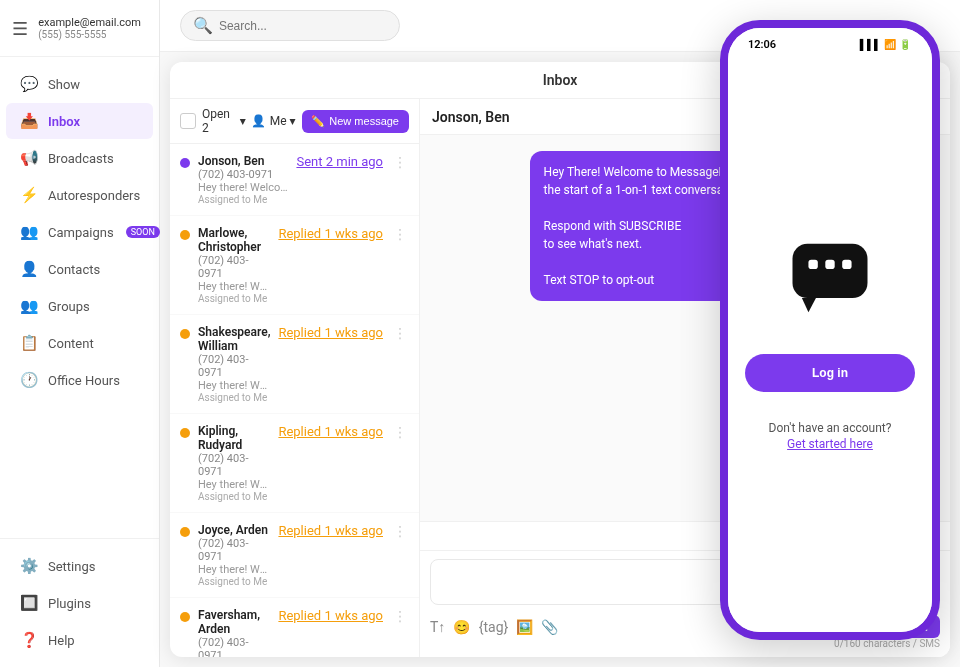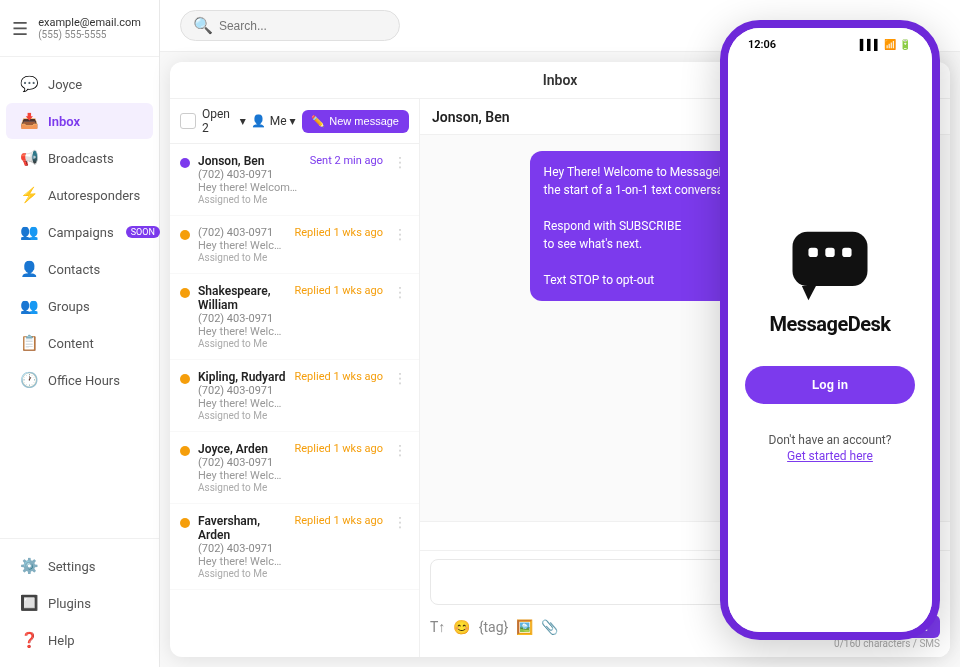--- a/index.html
+++ b/index.html
@@ -278,24 +278,25 @@
       overflow: hidden;
       text-overflow: ellipsis;
     }
 
     .contact-assigned {
       font-size: 10px;
       color: #aaa;
     }
 
     .contact-time {
-      font-size: 11px;
+      font-size: 13px;
       color: #f59e0b;
       white-space: nowrap;
       flex-shrink: 0;
+      text-decoration: underline;
     }
 
     .contact-time.purple {
       color: #7c3aed;
     }
 
     .contact-menu {
       font-size: 14px;
       color: #ccc;
       cursor: pointer;
@@ -616,21 +617,21 @@
       <span class="hamburger-icon">☰</span>
       <div class="sidebar-account">
         <span class="sidebar-email">example@email.com</span>
         <span class="sidebar-phone">(555) 555-5555</span>
       </div>
     </div>
 
     <nav class="sidebar-nav">
       <div class="nav-item">
         <span class="nav-icon">💬</span>
-        <span>Joyce</span>
+        <span>Show</span>
       </div>
       <div class="nav-item active">
         <span class="nav-icon">📥</span>
         <span>Inbox</span>
       </div>
       <div class="nav-item">
         <span class="nav-icon">📢</span>
         <span>Broadcasts</span>
       </div>
       <div class="nav-item">
@@ -720,20 +721,21 @@
                 <div class="contact-preview">Hey there! Welcome to MessageDes...</div>
                 <div class="contact-assigned">Assigned to Me</div>
               </div>
               <div class="contact-time purple">Sent 2 min ago</div>
               <div class="contact-menu">⋮</div>
             </div>
 
             <div class="contact-item">
               <div class="contact-dot yellow"></div>
               <div class="contact-info">
+                <div class="contact-name">Marlowe, Christopher</div>
                 <div class="contact-phone">(702) 403-0971</div>
                 <div class="contact-preview">Hey there! Welcome to MessageDes...</div>
                 <div class="contact-assigned">Assigned to Me</div>
               </div>
               <div class="contact-time">Replied 1 wks ago</div>
               <div class="contact-menu">⋮</div>
             </div>
 
             <div class="contact-item">
               <div class="contact-dot yellow"></div>
@@ -857,21 +859,20 @@
       <div class="messagedesk-logo">
         <div class="logo-bubble">
           <svg viewBox="0 0 90 80" xmlns="http://www.w3.org/2000/svg">
             <rect x="5" y="5" width="80" height="58" rx="16" ry="16" fill="#111" stroke="none"></rect>
             <polygon points="15,63 30,63 22,78" fill="#111"></polygon>
             <rect x="22" y="22" width="10" height="10" rx="3" fill="#fff"></rect>
             <rect x="40" y="22" width="10" height="10" rx="3" fill="#fff"></rect>
             <rect x="58" y="22" width="10" height="10" rx="3" fill="#fff"></rect>
           </svg>
         </div>
-        <span class="logo-text">MessageDesk</span>
       </div>
 
       <button class="log-in-btn">Log in</button>
 
       <p class="no-account-text">Don't have an account?</p>
       <a class="get-started-link">Get started here</a>
     </div>
   </div>
 </div>
 

